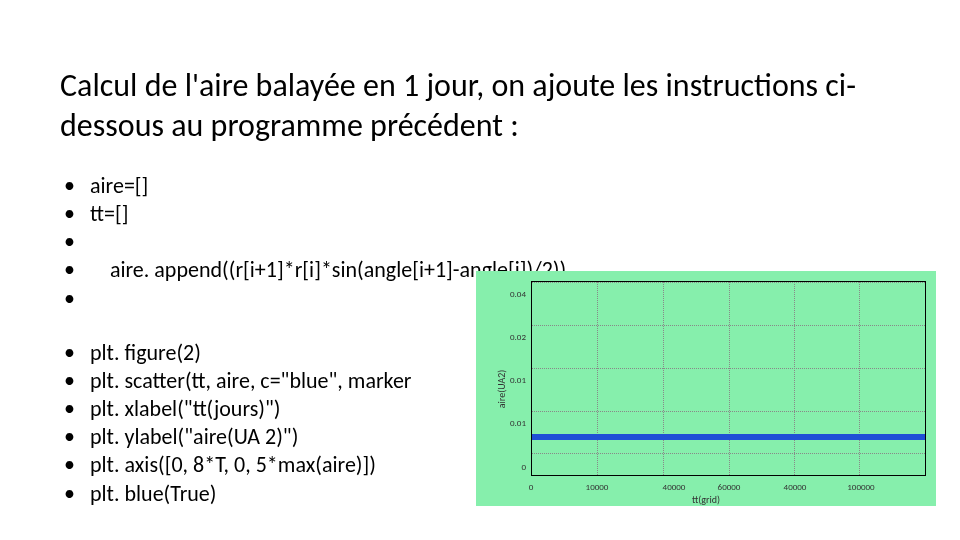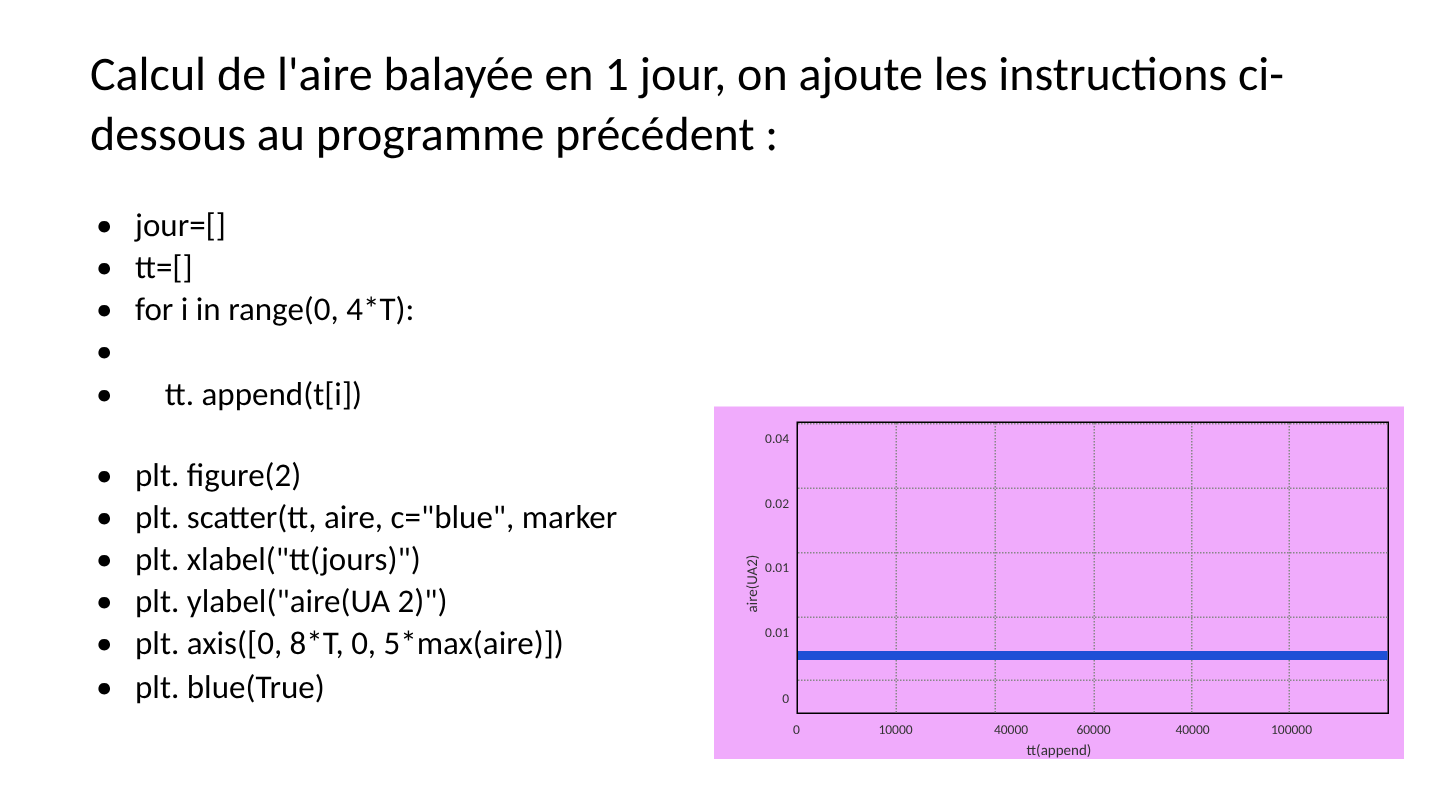--- a/index.html
+++ b/index.html
@@ -16,20 +16,21 @@
     padding: 30px 60px 20px 60px;
     width: 100%;
     height: 100%;
     position: relative;
   }
   .title {
     font-size: 32px;
     font-weight: 400;
     line-height: 1.25;
     margin-bottom: 26px;
+    margin-top: 36px;
   }
   .code-block {
     font-size: 22px;
     line-height: 1.28;
   }
   .code-line {
     display: flex;
     align-items: flex-start;
   }
   .bullet {
@@ -43,21 +44,21 @@
   }
   .gap {
     height: 26px;
   }
   .chart-container {
     position: absolute;
     right: 24px;
     bottom: 34px;
     width: 460px;
     height: 235px;
-    background: #f0abfc;
+    background: #86efac;
   }
   .chart-area {
     position: absolute;
     left: 55px;
     top: 10px;
     width: 395px;
     height: 195px;
     border: 1px solid #000;
   }
   .grid-line-h {
@@ -114,36 +115,35 @@
 </head>
 <body>
 
 <div class="slide">
 
   <h1 class="title">Calcul de l'aire balayée en 1 jour, on ajoute les instructions ci-dessous au programme précédent :</h1>
 
   <div class="code-block">
     <div class="code-line">
       <span class="bullet">•</span>
-      <span class="code-text">jour=[]</span>
+      <span class="code-text">aire=[]</span>
     </div>
     <div class="code-line">
       <span class="bullet">•</span>
       <span class="code-text">tt=[]</span>
     </div>
     <div class="code-line">
       <span class="bullet">•</span>
-      <span class="code-text">for i in range(0, 4*T):</span>
-    </div>
-    <div class="code-line">
-      <span class="bullet">•</span>
-    </div>
-    <div class="code-line">
-      <span class="bullet">•</span>
-      <span class="code-text">    tt. append(t[i])</span>
+    </div>
+    <div class="code-line">
+      <span class="bullet">•</span>
+      <span class="code-text">    aire. append((r[i+1]*r[i]*sin(angle[i+1]-angle[i])/2))</span>
+    </div>
+    <div class="code-line">
+      <span class="bullet">•</span>
     </div>
   </div>
 
   <div class="gap"></div>
 
   <div class="code-block">
     <div class="code-line">
       <span class="bullet">•</span>
       <span class="code-text">plt. figure(2)</span>
     </div>
@@ -188,16 +188,16 @@
     <span class="ytick" style="top:65px">0.02</span>
     <span class="ytick" style="top:108px">0.01</span>
     <span class="ytick" style="top:151px">0.01</span>
     <span class="ytick" style="top:195px">0</span>
     <span class="xtick" style="left:55px">0</span>
     <span class="xtick" style="left:121px">10000</span>
     <span class="xtick" style="left:198px">40000</span>
     <span class="xtick" style="left:253px">60000</span>
     <span class="xtick" style="left:319px">40000</span>
     <span class="xtick" style="left:385px">100000</span>
-    <span class="xlabel">tt(append)</span>
+    <span class="xlabel">tt(grid)</span>
   </div>
 
 </div>
 
 </body></html>

